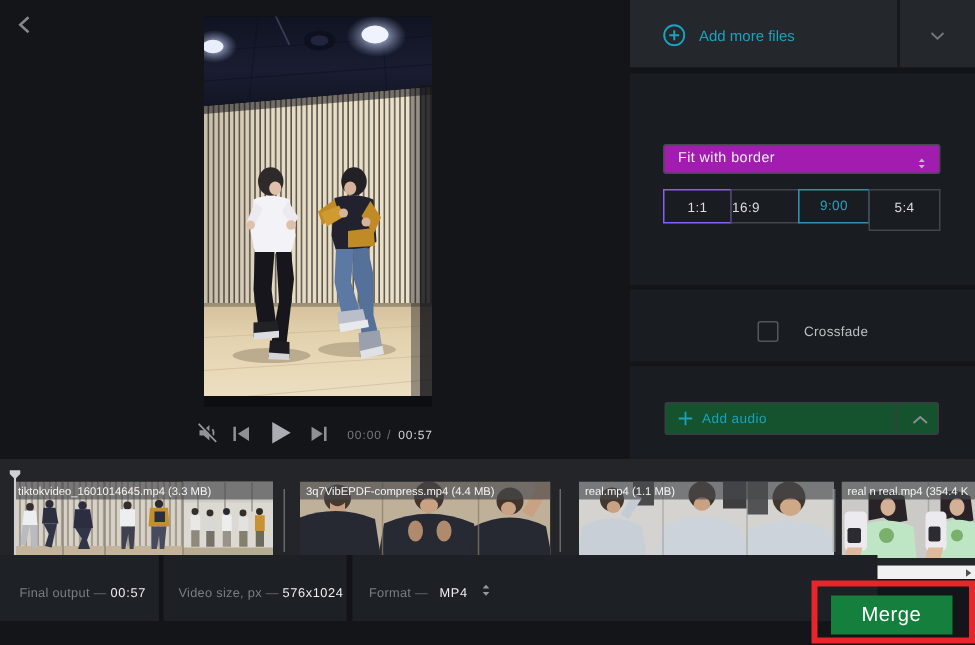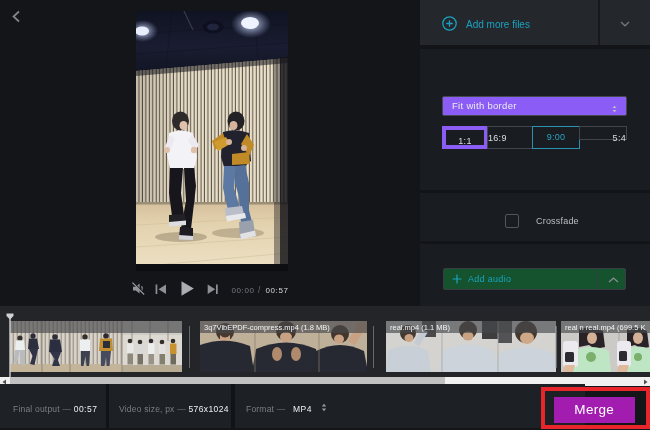--- a/index.html
+++ b/index.html
@@ -152,33 +152,33 @@
   </svg>
   <div class="abs teal" style="left:46px;top:19px;font-size:10px;letter-spacing:0px">Add more files</div>
   <div class="abs" style="left:178px;top:0;width:1.5px;height:45px;background:#17191d"></div>
   <svg class="abs" style="left:200px;top:21px" width="10" height="6" viewBox="0 0 10 6">
       <path d="M1 1 L5 4.8 L9 1" fill="none" stroke="#75787d" stroke-width="1.2"></path>
     </svg>
 
   <div class="abs" style="left:0;top:45px;width:230px;height:4px;background:#121418"></div>
 
 
-  <div class="abs" style="left:22px;top:96px;width:185px;height:20px;background:#8b5cf6;border:1px solid #464a50;border-radius:2px;box-sizing:border-box">
+  <div class="abs" style="left:22px;top:96px;width:185px;height:20px;background:#a21caf;border:1px solid #464a50;border-radius:2px;box-sizing:border-box">
     <div class="abs" style="left:9px;top:3px;font-size:9.5px;color:#eceef0;letter-spacing:0.3px">Fit with border</div>
     <svg class="abs" style="right:9px;top:7.5px" width="5" height="8" viewBox="0 0 5 8">
       <path d="M0.5 3 L2.5 0.7 L4.5 3 Z" fill="#bcbec2"></path>
       <path d="M0.5 5 L2.5 7.3 L4.5 5 Z" fill="#bcbec2"></path>
     </svg>
   </div>
 
   <div class="abs" style="left:22px;top:126px;width:185px;height:23px">
-    <div class="abs" style="left:0;top:0;width:46px;height:23px;border:4px solid #8b5cf6;box-sizing:border-box;color:#dcdee0;font-size:9px;text-align:center;line-height:22px;letter-spacing:0.3px">1:1</div>
+    <div class="abs" style="left:0;top:0;width:46px;height:23px;border:1px solid #8b5cf6;box-sizing:border-box;color:#dcdee0;font-size:9px;text-align:center;line-height:22px;letter-spacing:0.3px">1:1</div>
     <div class="abs" style="left:45px;top:0;width:46px;height:23px;border:1px solid #42464c;box-sizing:border-box;color:#dcdee0;font-size:9px;text-align:left;line-height:22px;letter-spacing:0.3px">16:9</div>
     <div class="abs" style="left:90px;top:0;width:48px;height:23px;border:1.5px solid #2b93af;box-sizing:border-box;color:#2aa3c0;font-size:9px;text-align:center;line-height:21px;letter-spacing:0.3px">9:00</div>
-    <div class="abs" style="left:137px;top:0;width:48px;height:14px;border:1px solid #42464c;box-sizing:border-box;color:#dcdee0;font-size:9px;text-align:right;line-height:22px;letter-spacing:0.3px">5:4</div>
+    <div class="abs" style="left:137px;top:0;width:48px;height:28px;border:1px solid #42464c;box-sizing:border-box;color:#dcdee0;font-size:9px;text-align:center;line-height:22px;letter-spacing:0.3px">5:4</div>
   </div>
 
 
   <div class="abs" style="left:0;top:190px;width:230px;height:2.5px;background:#121418"></div>
 
   <div class="abs" style="left:85px;top:214px;width:12px;height:12px;border:1.4px solid #53575c;border-radius:2px"></div>
   <div class="abs" style="left:116px;top:216px;font-size:9px;color:#bcbfc2;letter-spacing:0.2px">Crossfade</div>
 
   <div class="abs" style="left:0;top:241px;width:230px;height:2.5px;background:#121418"></div>
 
@@ -252,20 +252,21 @@
         <rect x="138.5" y="33" width="5.5" height="10.5" fill="#9a9488"></rect>
       <circle cx="152" cy="21" r="2.3" fill="#332f2d"></circle>
         <rect x="149" y="23.5" width="6.5" height="9.5" fill="#e2e2e0"></rect>
         <rect x="149.5" y="33" width="5.5" height="10.5" fill="#84806f"></rect>
       <circle cx="163" cy="20" r="2.3" fill="#2f2b29"></circle>
         <rect x="160" y="22.5" width="6.5" height="10.5" fill="#c89232"></rect>
         <rect x="160.5" y="33" width="5.5" height="10.5" fill="#6f6a5e"></rect>
     </g>
   </svg>
   <div class="abs" style="left:0;top:0;width:172px;height:11.5px;background:rgba(70,72,76,0.65)"></div>
+  <div class="abs" style="left:2px;top:2px;font-size:7.5px;color:#f4f5f6;white-space:nowrap">tiktokvideo_1601014645.mp4 (3.3 MB)</div>
 </div>
 
 <div class="abs" style="left:200px;top:321px;width:167px;height:51px;overflow:hidden">
   <svg width="167" height="51" viewBox="0 0 167 51">
     <rect width="167" height="51" fill="#bfb09a"></rect>
     <rect x="0" y="44" width="167" height="7" fill="#cbbda6"></rect>
 
     <circle cx="25" cy="11" r="9" fill="#463931"></circle>
     <path d="M20 14 Q25 19 30 14 L30 20 L20 20 Z" fill="#c9a183"></path>
     <path d="M0 24 Q25 15 50 25 L54 51 L-4 51 Z" fill="#262932"></path>
@@ -278,21 +279,21 @@
 
     <circle cx="140" cy="13" r="9" fill="#42352d"></circle>
     <ellipse cx="139" cy="18" rx="5" ry="4.5" fill="#c9a183"></ellipse>
     <path d="M116 30 Q140 18 164 30 L168 51 L112 51 Z" fill="#262932"></path>
     <path d="M148 20 L158 4 L165 7 L155 24 Z" fill="#c9a183"></path>
     <path d="M155 2 L166 0 L167 12 L159 10 Z" fill="#c9a183"></path>
     <rect x="118.5" y="0" width="1" height="51" fill="#8a7d6a" opacity="0.7"></rect>
     <rect x="54.5" y="0" width="1" height="51" fill="#8a7d6a" opacity="0.7"></rect>
   </svg>
   <div class="abs" style="left:0;top:0;width:167px;height:11.5px;background:rgba(70,72,76,0.65)"></div>
-  <div class="abs" style="left:4px;top:2px;font-size:7.5px;color:#f4f5f6;white-space:nowrap">3q7VibEPDF-compress.mp4 (1.8 MB)</div>
+  <div class="abs" style="left:4px;top:2px;font-size:7.5px;color:#f4f5f6;white-space:nowrap">3q7VibEPDF-compress.mp4 (4.4 MB)</div>
 </div>
 
 <div class="abs" style="left:386px;top:321px;width:194px;height:51px;overflow:hidden">
   <svg width="170" height="51" viewBox="0 0 170 51">
     <rect width="170" height="51" fill="#d4d3d0"></rect>
 
     <rect x="36" y="0" width="14" height="16" fill="#4a4a4c"></rect>
     <rect x="96" y="0" width="16" height="18" fill="#3e3e40"></rect>
     <rect x="112" y="0" width="14" height="22" fill="#535355"></rect>
 
@@ -330,21 +331,21 @@
     <rect x="57.5" y="0" width="1" height="51" fill="#a8a7a4"></rect>
     <path d="M66 8 Q76 4 86 10 L88 26 L80 28 L74 24 L66 26 Z" fill="#292327"></path>
     <ellipse cx="77" cy="17" rx="5" ry="6" fill="#d4b096"></ellipse>
     <path d="M60 30 Q77 22 89 28 L89 51 L58 51 Z" fill="#bfe6c4"></path>
     <circle cx="77" cy="36" r="4" fill="#7ab06c"></circle>
     <rect x="56" y="20" width="14" height="26" rx="3" fill="#eceaee"></rect>
     <rect x="58" y="30" width="8" height="10" rx="1.5" fill="#2c2b31"></rect>
     <path d="M58 44 L68 44 L66 51 L56 51 Z" fill="#deb99c"></path>
   </svg>
   <div class="abs" style="left:0;top:0;width:89px;height:11.5px;background:rgba(70,72,76,0.65)"></div>
-  <div class="abs" style="left:4px;top:2px;font-size:7.5px;color:#f4f5f6;white-space:nowrap">real n real.mp4 (699.5 K</div>
+  <div class="abs" style="left:4px;top:2px;font-size:7.5px;color:#f4f5f6;white-space:nowrap">real n real.mp4 (354.4 K</div>
 </div>
 
 <div class="abs" style="left:188.5px;top:326px;width:1.3px;height:42px;background:rgba(160,162,165,0.55)"></div>
 <div class="abs" style="left:372.8px;top:326px;width:1.3px;height:42px;background:rgba(160,162,165,0.55)"></div>
 <div class="abs" style="left:555.3px;top:326px;width:1.3px;height:42px;background:rgba(160,162,165,0.55)"></div>
 
 <svg class="abs" style="left:6px;top:313px" width="8" height="66" viewBox="0 0 8 66">
   <path d="M0.5 0.5 H7.5 V3 L4 6.5 L0.5 3 Z" fill="#cfd0d2"></path>
   <rect x="3.3" y="4" width="1.4" height="61" fill="#cfd0d2"></rect>
 </svg>
@@ -352,27 +353,27 @@
 <div class="abs" style="left:0;top:377px;width:650px;height:9px;background:#f1f1f1">
   <svg class="abs" style="left:1px;top:1.5px" width="7" height="6" viewBox="0 0 7 6">
       <path d="M5 0.5 L1.5 3 L5 5.5 Z" fill="#505050"></path>
     </svg>
   <div class="abs" style="left:10px;top:0;width:435px;height:9px;background:#c1c1c1"></div>
   <svg class="abs" style="left:642px;top:1.5px" width="7" height="6" viewBox="0 0 7 6">
       <path d="M2 0.5 L5.5 3 L2 5.5 Z" fill="#505050"></path>
     </svg>
 </div>
 
-<div class="abs" style="left:0;top:384px;width:585px;height:44px;background:#1d2025">
+<div class="abs" style="left:0;top:370px;width:585px;height:44px;background:#1d2025">
   <div class="abs" style="left:105.5px;top:0;width:3.5px;height:44px;background:#111318"></div>
   <div class="abs" style="left:231px;top:0;width:3.5px;height:44px;background:#111318"></div>
   <div class="abs" style="left:0;top:0;width:105px;height:44px;background:#1e2126"></div>
   <div class="abs" style="left:13px;top:19.5px;font-size:8.5px;color:#7b7f84;letter-spacing:0.2px">Final output <span style="color:#696d72">—</span>&nbsp;<span style="color:#eff0f1;letter-spacing:0.5px">00:57</span></div>
   <div class="abs" style="left:119px;top:19.5px;font-size:8.5px;color:#7b7f84;letter-spacing:0.2px">Video size, px <span style="color:#696d72">—</span>&nbsp;<span style="color:#eff0f1;letter-spacing:0.4px">576x1024</span></div>
   <div class="abs" style="left:246px;top:19.5px;font-size:8.5px;color:#7b7f84;letter-spacing:0.2px">Format <span style="color:#696d72">—</span>&nbsp;&nbsp;&nbsp;<span style="color:#eff0f1;letter-spacing:0.4px">MP4</span></div>
   <svg class="abs" style="left:321px;top:18.5px" width="6" height="9" viewBox="0 0 6 9">
     <path d="M0.8 3.4 L3 0.8 L5.2 3.4 Z" fill="#96999d"></path>
     <path d="M0.8 5.6 L3 8.2 L5.2 5.6 Z" fill="#96999d"></path>
   </svg>
 </div>
 
-<div class="abs" style="left:553.5px;top:397px;width:81.5px;height:26px;background:#a21caf;text-align:center;line-height:26px;color:#fff;font-size:13.5px;letter-spacing:0.3px">Merge</div>
+<div class="abs" style="left:553.5px;top:397px;width:81.5px;height:26px;background:#15803d;text-align:center;line-height:26px;color:#fff;font-size:13.5px;letter-spacing:0.3px">Merge</div>
 <div class="abs" style="left:541px;top:387px;width:109px;height:42px;border:4px solid #e8252a;box-sizing:border-box"></div>
 
 </body></html>

